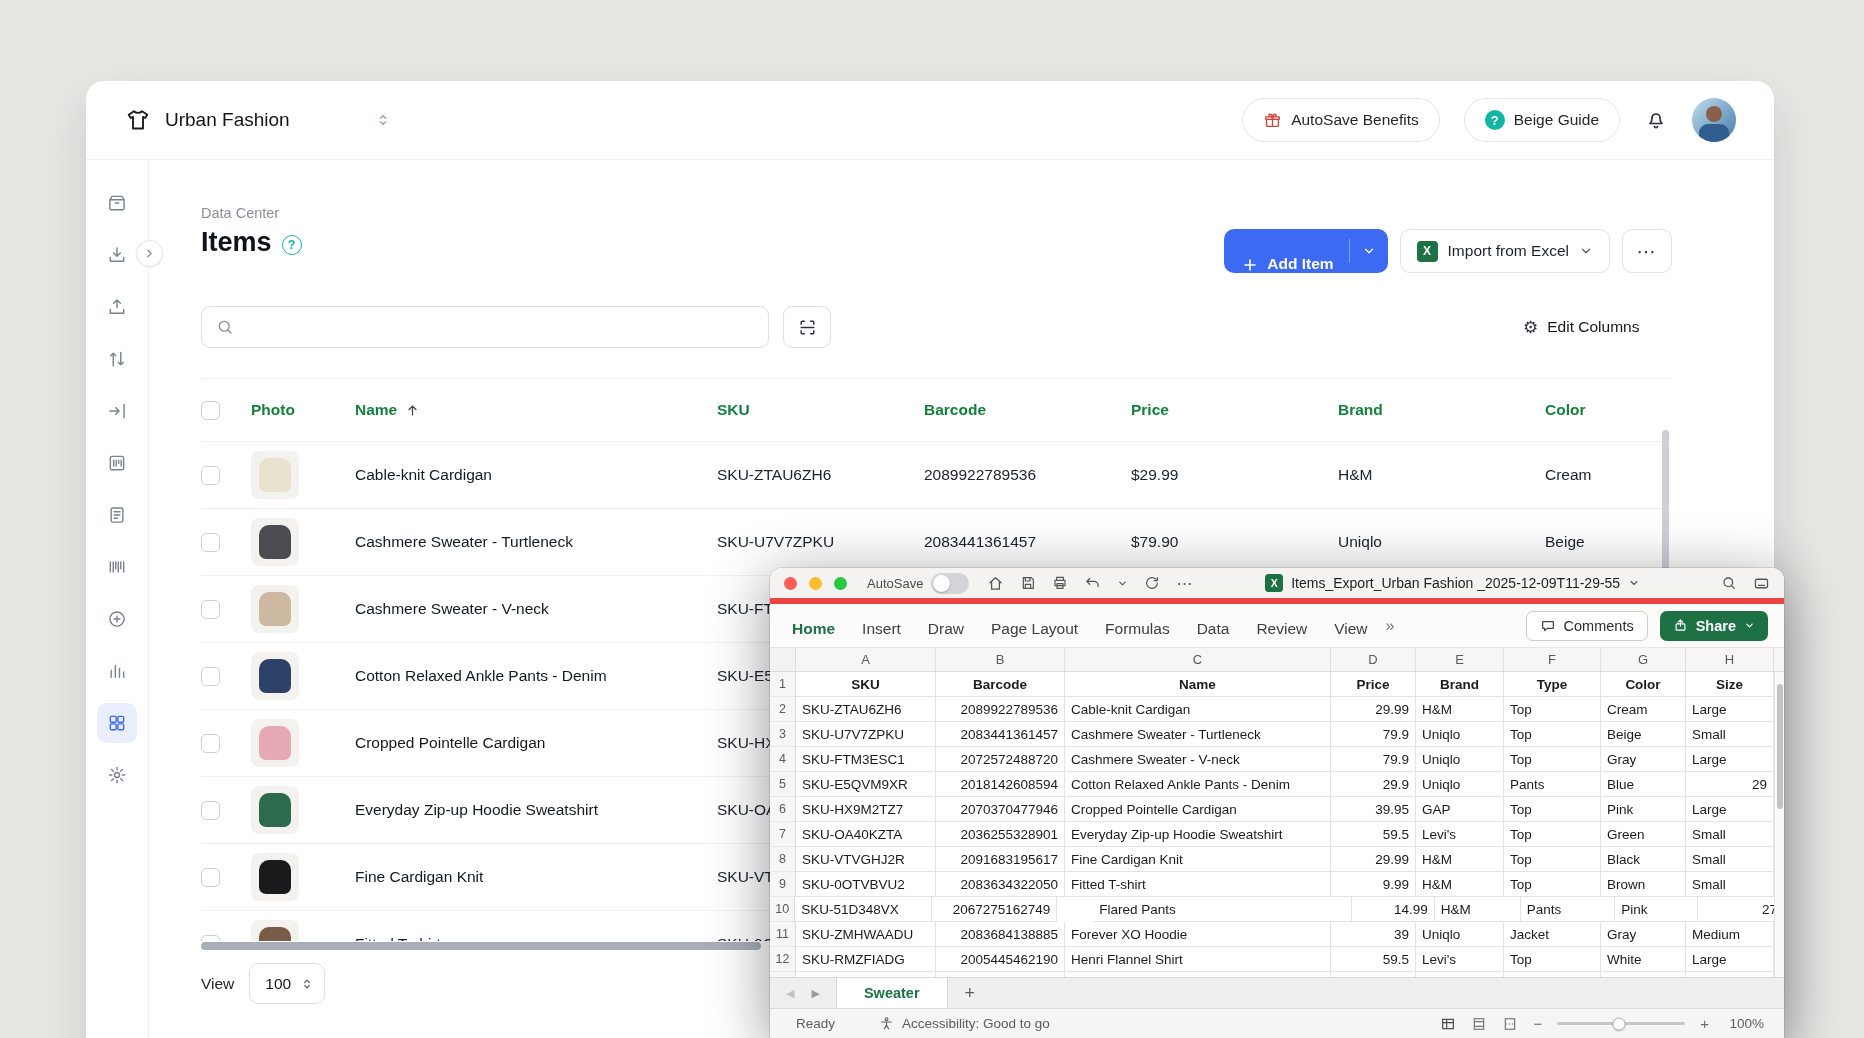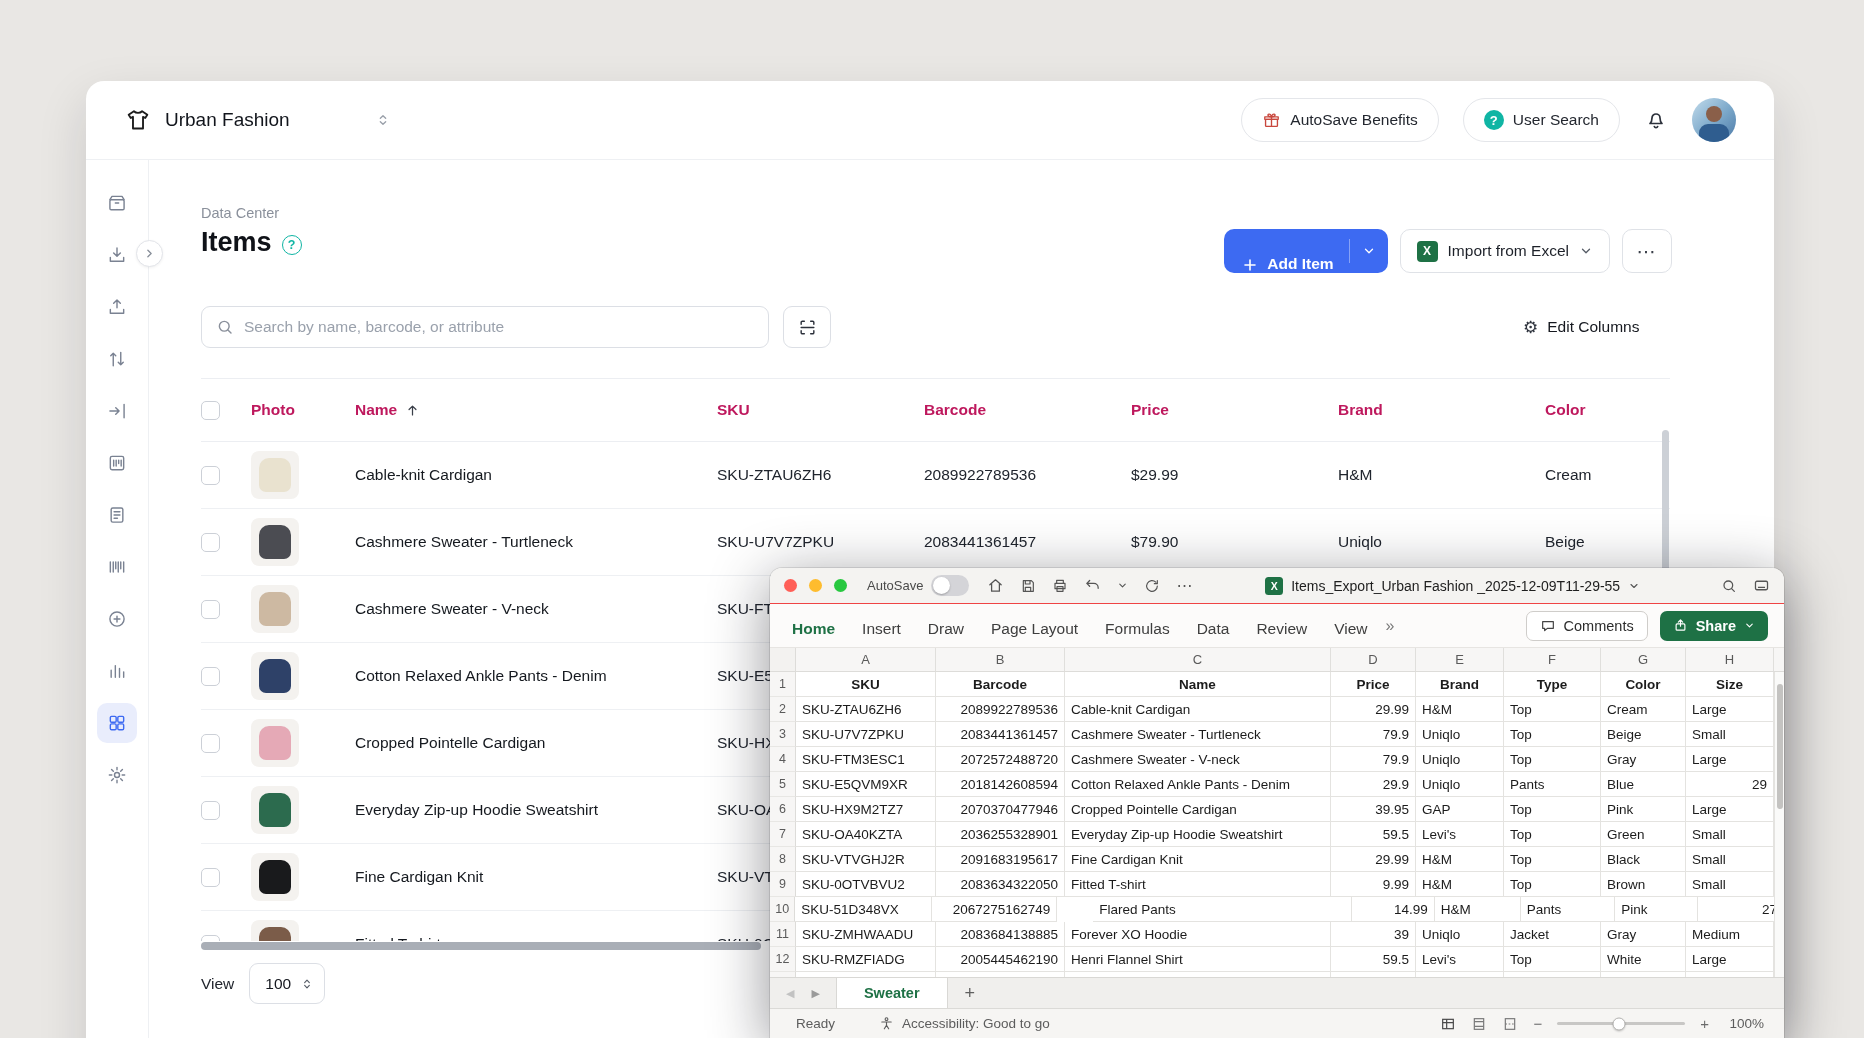--- a/index.html
+++ b/index.html
@@ -43,21 +43,21 @@
   .btn-more { width:50px; background:#fff; border:1px solid #dfe2e7; border-radius:10px; display:flex; align-items:center; justify-content:center; color:#3a3f49; font-size:19px; letter-spacing:2px; cursor:pointer; }
 
   .search-box { position:absolute; left:115px; top:225px; width:568px; height:42px; border:1px solid #dcdfe5; border-radius:9px; display:flex; align-items:center; gap:10px; padding:0 14px; background:#fff; }
   .search-box input { border:none; outline:none; flex:1; font-size:15.5px; color:#22262e; font-family:inherit; background:transparent; }
   .search-box input::placeholder { color:#9aa1ac; }
   .scan-btn { position:absolute; left:697px; top:225px; width:48px; height:42px; border:1px solid #dcdfe5; border-radius:9px; background:#fff; display:flex; align-items:center; justify-content:center; color:#2c313b; cursor:pointer; }
   .export-box { position:absolute; left:1226px; top:219px; width:191px; height:54px; border:4px solid var(--red); border-radius:10px; display:flex; align-items:center; justify-content:center; gap:9px; font-size:15.5px; font-weight:600; color:#15181f; background:#fff; cursor:pointer; }
   .edit-cols { position:absolute; left:1437px; top:225px; height:42px; display:flex; align-items:center; gap:9px; font-size:15.5px; font-weight:500; color:#15181f; cursor:pointer; }
   .gear-glyph { font-size:17px; color:#30353f; line-height:1; }
 
-  .thead { position:absolute; left:115px; top:297px; width:1469px; height:64px; display:flex; align-items:center; border-top:1px solid #eceef2; border-bottom:1px solid #eceef2; font-size:15.5px; font-weight:600; color:#be185d; }
+  .thead { position:absolute; left:115px; top:297px; width:1469px; height:64px; display:flex; align-items:center; border-top:1px solid #eceef2; border-bottom:1px solid #eceef2; font-size:15.5px; font-weight:600; color:#15803d; }
   .c-check { width:50px; display:flex; align-items:center; }
   .c-photo { width:104px; }
   .c-name  { width:362px; display:flex; align-items:center; gap:8px; }
   .c-sku   { width:207px; }
   .c-barcode { width:207px; }
   .c-price { width:207px; }
   .c-brand { width:207px; }
   .c-color { flex:1; }
   .checkbox { width:19px; height:19px; border:1.6px solid #ccd0d7; border-radius:5px; background:#fff; display:inline-block; cursor:pointer; }
   .sort-ic { color:#3a3f49; }
@@ -71,21 +71,21 @@
   .v-scroll { position:absolute; left:1576px; top:349px; width:7px; height:485px; border-radius:4px; background:#ccd0d6; cursor:pointer; }
   .h-scroll { position:absolute; left:115px; top:861px; width:560px; height:8px; border-radius:4px; background:#a9aeb6; cursor:pointer; }
 
   .view-row { position:absolute; left:115px; top:882px; display:flex; align-items:center; gap:15px; }
   .view-label { font-size:15.5px; color:#22262e; }
   .page-size { width:76px; height:41px; border:1px solid #dcdfe5; border-radius:9px; display:flex; align-items:center; justify-content:space-between; padding:0 10px 0 15px; font-size:15.5px; color:#15181f; background:#fff; cursor:pointer; }
 
   
   .excel-window { position:absolute; left:770px; top:568px; width:1014px; height:470px; background:#fff; border-radius:12px 12px 0 0; box-shadow:0 12px 60px rgba(10,12,20,.45), 0 0 0 1px rgba(0,0,0,.10); overflow:hidden; z-index:10; }
 
-  .x-titlebar { height:36px; background:#f4f3f1; border-bottom:1px solid #ef4444; display:flex; align-items:center; padding:0 14px; }
+  .x-titlebar { height:36px; background:#f4f3f1; border-bottom:6px solid #ef4444; display:flex; align-items:center; padding:0 14px; }
   .lights { display:flex; gap:12px; margin-right:20px; }
   .light { width:13px; height:13px; border-radius:50%; cursor:pointer; }
   .l-red { background:#ff5f57; } .l-yellow { background:#febc2e; } .l-green { background:#28c840; }
   .autosave { display:flex; align-items:center; gap:8px; font-size:13px; color:#4a4a4a; }
   .toggle { width:38px; height:21px; border-radius:11px; background:#d4d4d8; position:relative; cursor:pointer; }
   .toggle::after { content:""; position:absolute; left:2px; top:2px; width:17px; height:17px; border-radius:50%; background:#fff; box-shadow:0 1px 2px rgba(0,0,0,.25); }
   .tb-icons { display:flex; align-items:center; gap:16px; margin-left:18px; color:#555; }
   .tb-ic { cursor:pointer; display:flex; align-items:center; }
   .x-doc { flex:1; display:flex; align-items:center; justify-content:center; gap:8px; font-size:14px; color:#1e1e1e; min-width:0; }
   .x-doc .xl-badge { width:18px; height:18px; font-size:10.5px; border-radius:3.5px; }
@@ -156,21 +156,21 @@
           <svg width="19" height="19" viewBox="0 0 24 24" fill="none" stroke="#c9473d" stroke-width="1.7" stroke-linecap="round" stroke-linejoin="round">
               <rect x="4.5" y="10.5" width="15" height="9" rx="1"></rect>
               <path d="M3.5 7.5h17v3h-17zM12 7.5v12"></path>
               <path d="M12 7.5C10 7.5 7.5 6.8 7.5 5.2c0-1.4 2-1.7 3-.7s1.5 3 1.5 3zm0 0c2 0 4.5-.7 4.5-2.3 0-1.4-2-1.7-3-.7s-1.5 3-1.5 3z"></path>
             </svg>
         </span>
         <span>AutoSave Benefits</span>
       </div>
       <div class="pill">
         <span class="qc-filled">?</span>
-        <span>User Search</span>
+        <span>Beige Guide</span>
       </div>
       <span class="bell">
         <svg width="24" height="24" viewBox="0 0 24 24" fill="none" stroke="currentColor" stroke-width="1.7" stroke-linecap="round" stroke-linejoin="round">
             <path d="M18 15.5H6c1.3-1.2 2-3 2-5.5a4 4 0 1 1 8 0c0 2.5.7 4.3 2 5.5z"></path>
             <path d="M10.3 18.5a1.8 1.8 0 0 0 3.4 0"></path>
           </svg>
       </span>
       <span class="avatar"></span>
     </div>
   </div>
@@ -282,21 +282,20 @@
         </svg>
     </div>
     <div class="btn-more">⋯</div>
   </div>
 
   <div class="search-box">
     <svg width="18" height="18" viewBox="0 0 24 24" fill="none" stroke="#8a909b" stroke-width="1.9" stroke-linecap="round">
         <circle cx="11" cy="11" r="6.5"></circle>
         <path d="M15.9 15.9 20 20"></path>
       </svg>
-    <input type="text" placeholder="Search by name, barcode, or attribute" style="">
   </div>
   <div class="scan-btn">
     <svg width="19" height="19" viewBox="0 0 24 24" fill="none" stroke="currentColor" stroke-width="1.8" stroke-linecap="round" stroke-linejoin="round">
         <path d="M4 8V5.5A1.5 1.5 0 0 1 5.5 4H8M16 4h2.5A1.5 1.5 0 0 1 20 5.5V8M20 16v2.5a1.5 1.5 0 0 1-1.5 1.5H16M8 20H5.5A1.5 1.5 0 0 1 4 18.5V16M4 12h16"></path>
       </svg>
   </div>
 
 
   <div class="edit-cols">
     <span class="gear-glyph">⚙</span>

